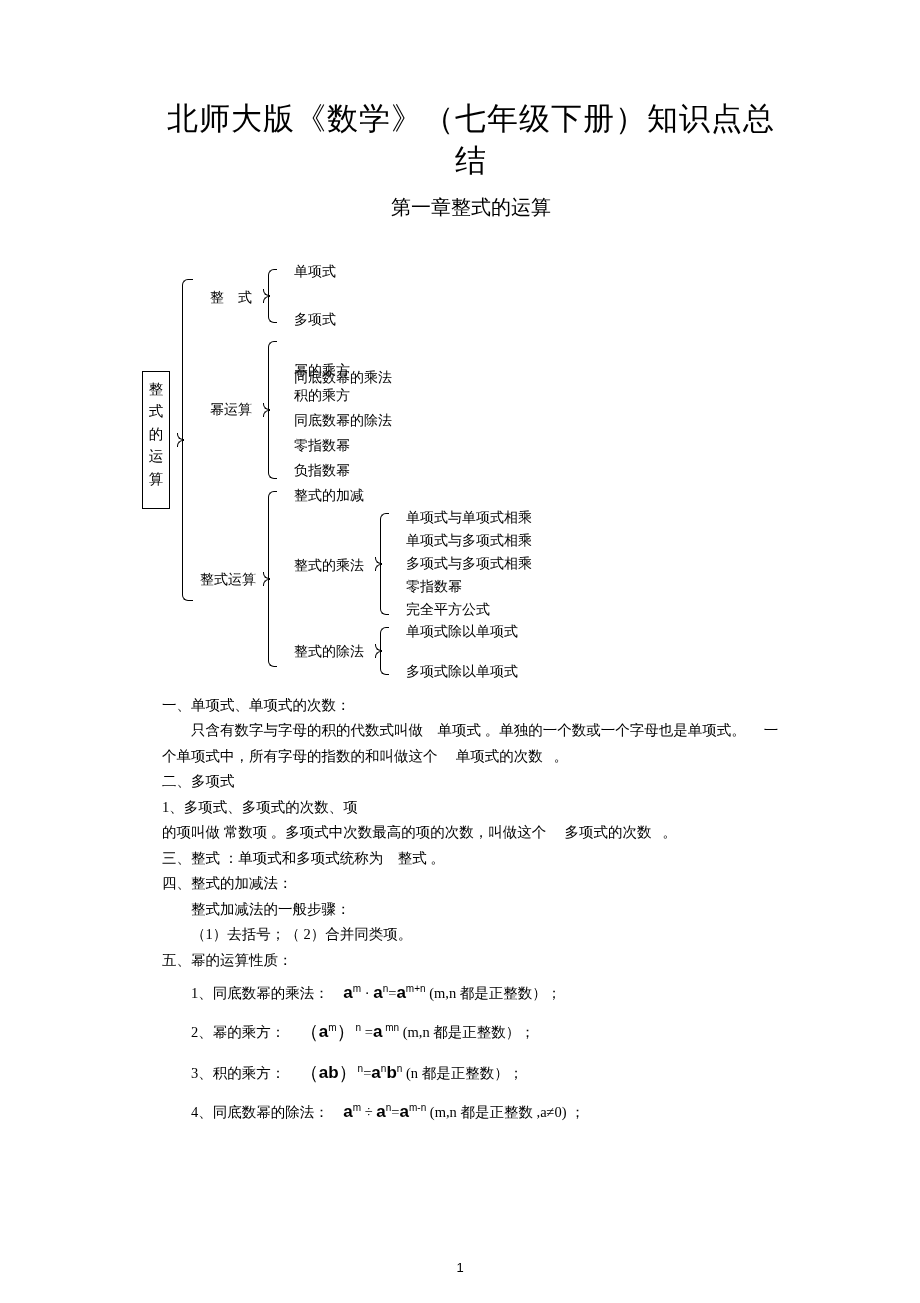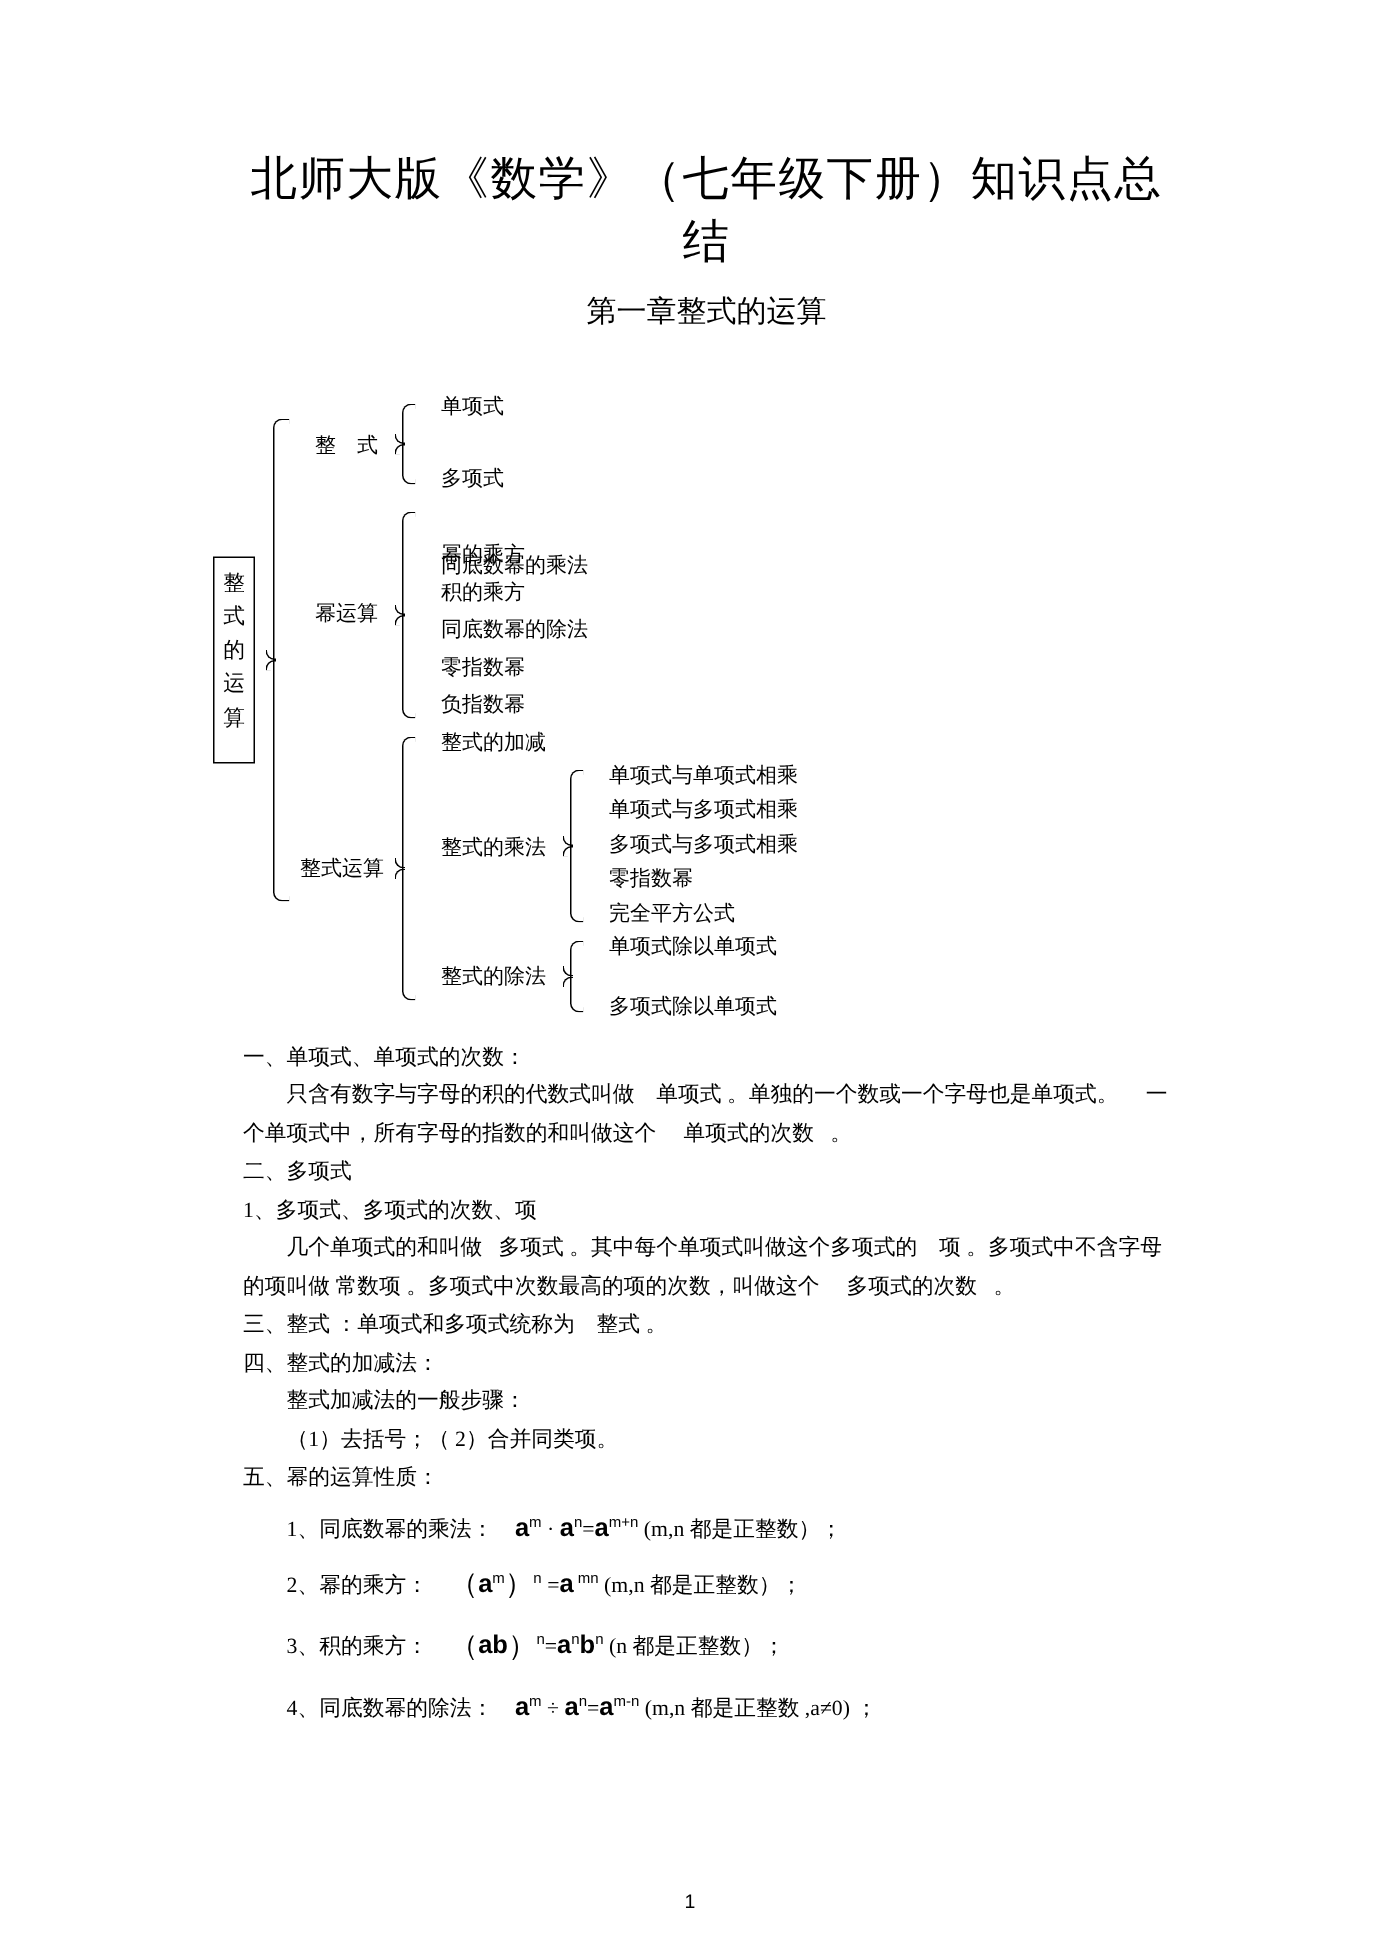--- a/index.html
+++ b/index.html
@@ -182,25 +182,20 @@
       <span>单项式 。单独的一个数或一个字母也是单项式。</span>&nbsp;&nbsp;&nbsp;&nbsp;
       <span>一</span>
     </p>
     <p>
       <span>个单项式中，所有字母的指数的和叫做这个</span>&nbsp;&nbsp;&nbsp;&nbsp;
       <span>单项式的次数</span>&nbsp;&nbsp;
       <span>。</span>
     </p>
     <p>二、多项式</p>
     <p>1、多项式、多项式的次数、项</p>
-    <p class="indent">
-      <span>几个单项式的和叫做</span>&nbsp;&nbsp;
-      <span>多项式 。其中每个单项式叫做这个多项式的</span>&nbsp;&nbsp;&nbsp;
-      <span>项 。多项式中不含字母</span>
-    </p>
     <p>
       <span>的项叫做 常数项 。多项式中次数最高的项的次数，叫做这个</span>&nbsp;&nbsp;&nbsp;&nbsp;
       <span>多项式的次数</span>&nbsp;&nbsp;
       <span>。</span>
     </p>
     <p>三、整式 ：单项式和多项式统称为　整式 。</p>
     <p>四、整式的加减法：</p>
     <p class="indent">整式加减法的一般步骤：</p>
     <p class="indent2">（1）去括号；（ 2）合并同类项。</p>
     <p>五、幂的运算性质：</p>

